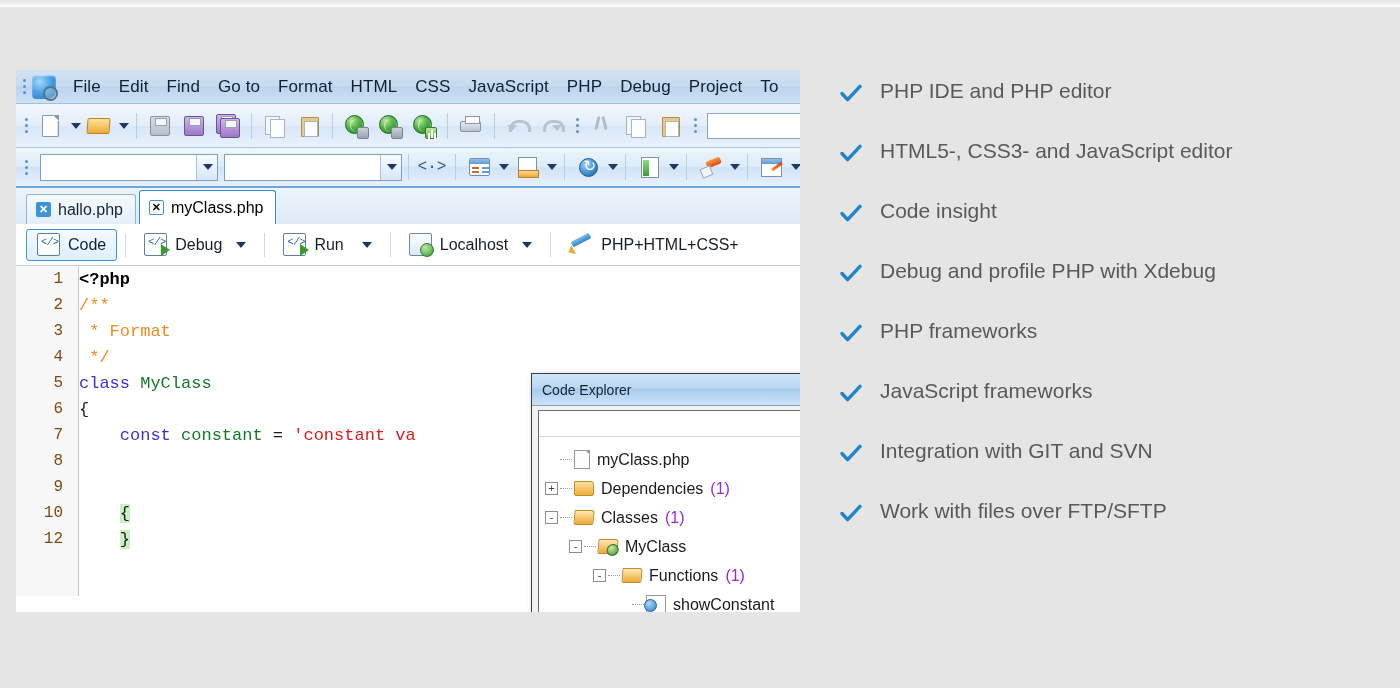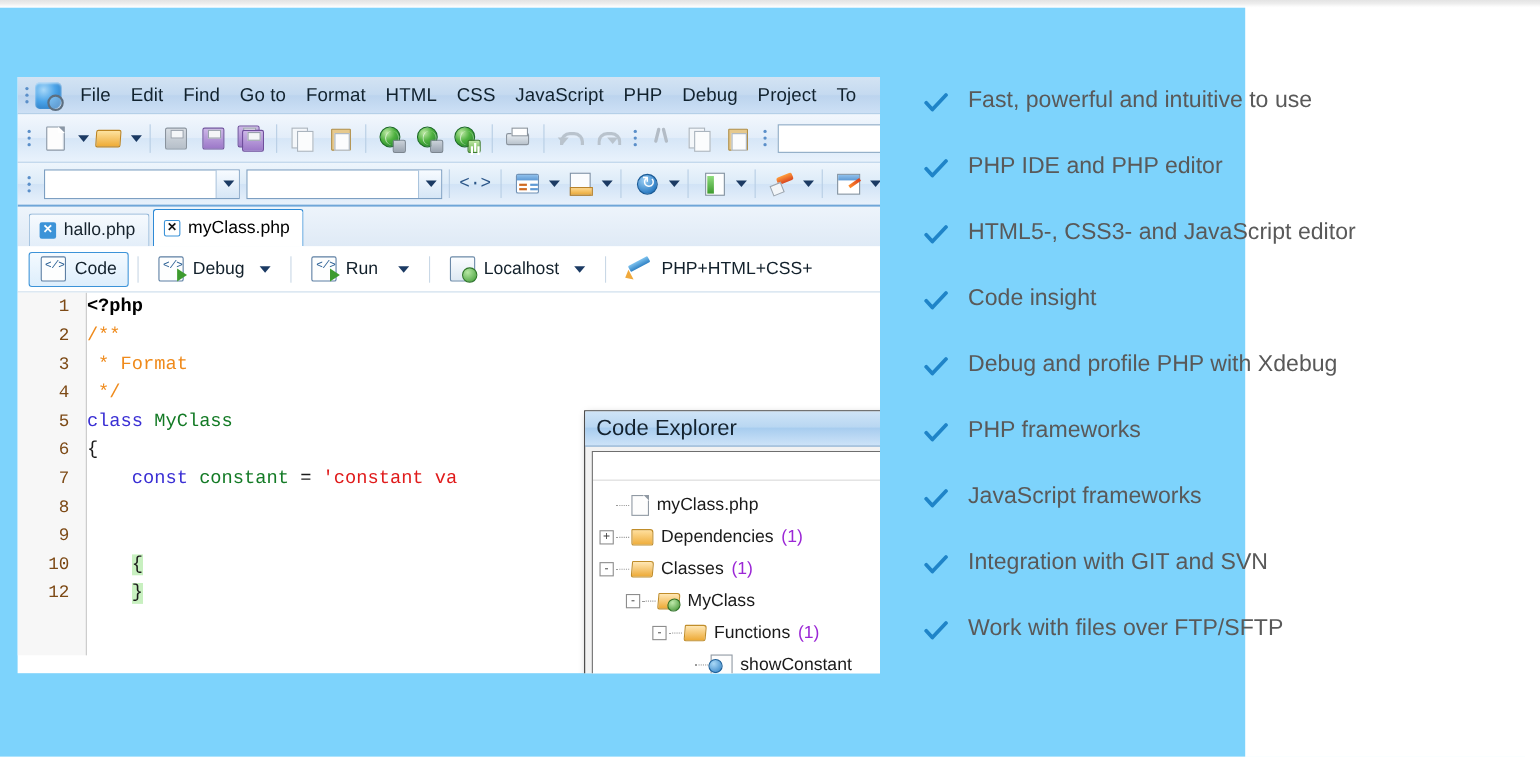--- a/index.html
+++ b/index.html
@@ -2,21 +2,21 @@
 <html><head>
 <meta charset="utf-8">
 <style>
   * { box-sizing: border-box; margin: 0; padding: 0; }
   html, body {
     width: 1400px; height: 688px;
     background: #ffffff;
     font-family: "Liberation Sans", sans-serif;
     overflow: hidden;
   }
-  #page { position: relative; width: 1132px; height: 688px; background:#7dd3fc; }
+  #page { position: relative; width: 1400px; height: 688px; background:#e5e5e5; }
 
   .top-gradient {
     position: absolute; top: 0; left: 0; width: 1400px; height: 7px;
     background: linear-gradient(to bottom, #e3e3e3 0%, #ededed 45%, #fafafa 80%, #ffffff 100%);
   }
 
   
   #ide {
     position: absolute; left: 16px; top: 70px;
     width: 784px; height: 542px;
@@ -223,21 +223,21 @@
 
   
   .codeexp {
     position:absolute; left:515px; top:303px; width:300px; height:312px;
     background:#f2f2f2; border:1px solid #3d3d3d;
     box-shadow: 3px 3px 7px rgba(0,0,0,.35);
   }
   .ce-title {
     height:32px; background: linear-gradient(to bottom,#cfe4f7 0%, #b9d7f2 45%, #a8cdef 50%, #cde3f8 100%);
     display:flex; align-items:center; padding-left:10px;
-    font-size:20px; color:#14222e; border-bottom:1px solid #7ba6cf;
+    font-size:14px; color:#14222e; border-bottom:1px solid #7ba6cf;
   }
   .ce-body { position:absolute; left:6px; top:36px; right:6px; bottom:4px; background:#fff; border:1px solid #6e6e6e; overflow:hidden; }
   .ce-search { height:26px; border-bottom:1px solid #d9d9d9; background:#fff; }
   .tree { padding: 8px 0 0 0; }
   .trow { height:29px; display:flex; align-items:center; font-size:16px; color:#1a1a1a; white-space:nowrap; }
   .tcount { color:#9b27d6; margin-left:7px; }
   .exp {
     width:13px; height:13px; border:1px solid #8d8d8d; background:#fff;
     display:flex; align-items:center; justify-content:center; font-size:11px; line-height:1; color:#444;
     margin-right:2px; flex:0 0 auto;
@@ -614,26 +614,20 @@
       </div>
     </div>
 
   </div>
 
   <div id="features">
       <div class="feat">
         <span class="check"><svg width="22" height="22" viewBox="0 0 22 22">
             <path d="M2 11.5 L7.6 17.6 L20 4.4" fill="none" stroke="#1f84c8" stroke-width="3.4" stroke-linecap="round" stroke-linejoin="round"></path>
           </svg></span>
-        <span class="feat-label" style="color: rgb(89, 89, 89);">Fast, powerful and intuitive to use</span>
-      </div>
-      <div class="feat">
-        <span class="check"><svg width="22" height="22" viewBox="0 0 22 22">
-            <path d="M2 11.5 L7.6 17.6 L20 4.4" fill="none" stroke="#1f84c8" stroke-width="3.4" stroke-linecap="round" stroke-linejoin="round"></path>
-          </svg></span>
         <span class="feat-label" style="color: rgb(89, 89, 89);">PHP IDE and PHP editor</span>
       </div>
       <div class="feat">
         <span class="check"><svg width="22" height="22" viewBox="0 0 22 22">
             <path d="M2 11.5 L7.6 17.6 L20 4.4" fill="none" stroke="#1f84c8" stroke-width="3.4" stroke-linecap="round" stroke-linejoin="round"></path>
           </svg></span>
         <span class="feat-label" style="color: rgb(89, 89, 89);">HTML5-, CSS3- and JavaScript editor</span>
       </div>
       <div class="feat">
         <span class="check"><svg width="22" height="22" viewBox="0 0 22 22">

